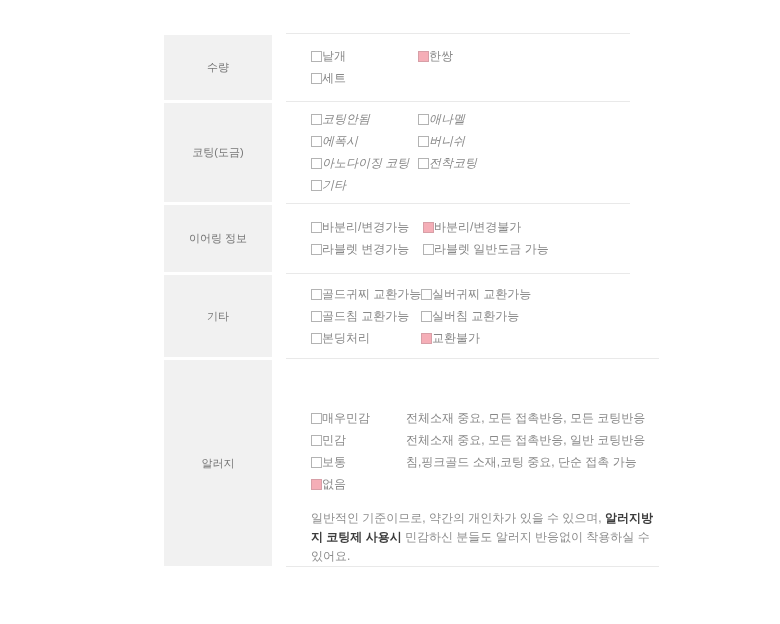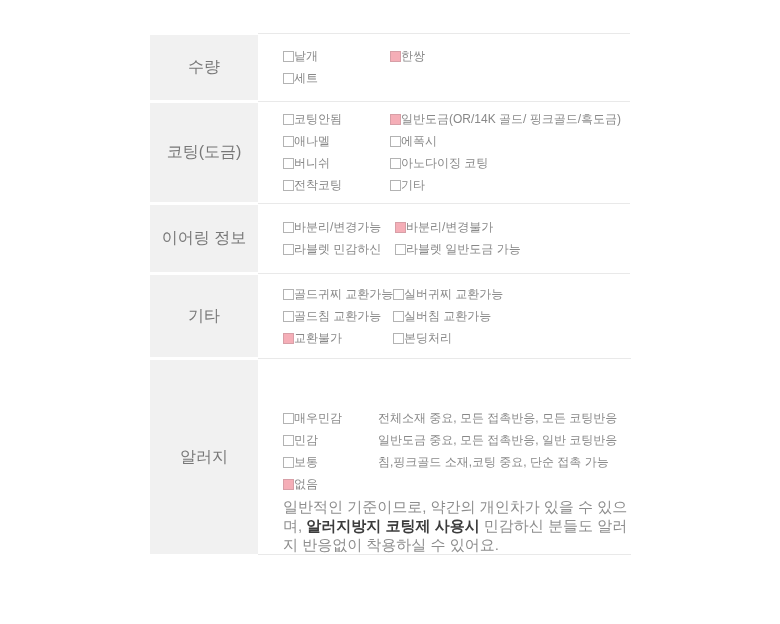--- a/index.html
+++ b/index.html
@@ -5,38 +5,38 @@
   html,body{margin:0;padding:0;}
   body{
     width:780px;height:624px;background:#ffffff;position:relative;
     font-family:"Liberation Sans","DejaVu Sans",sans-serif;
     -webkit-font-smoothing:antialiased;
   }
   .spec-table{position:absolute;left:150px;top:33px;width:480px;}
   .spec-row{display:flex;align-items:stretch;}
   .spec-label{
     flex:0 0 108px;width:108px;background:var(--label-bg,#f1f1f1);
-    margin:2px 0 1px;display:flex;align-items:center;justify-content:center;
-    font-size:16px;color:var(--label-text,#777);letter-spacing:0;
+    margin:2px 14px 1px;display:flex;align-items:center;justify-content:center;
+    font-size:11px;color:var(--label-text,#777);letter-spacing:0;
   }
   .spec-content{
     flex:1;border-top:1px solid var(--border,#e9e9e9);
     display:flex;flex-direction:column;justify-content:center;
     padding-left:25px;box-sizing:border-box;
   }
   .spec-row:last-child .spec-content{border-bottom:1px solid var(--border,#e9e9e9);}
   .opt-grid{display:grid;font-size:12px;color:var(--option-text,#888);}
   .opt{display:flex;align-items:center;height:22px;white-space:nowrap;cursor:pointer;}
   .cb{
     width:9px;height:9px;flex:0 0 auto;background:#fff;
     border:1px solid var(--cb-border,#b3b3b3);
   }
   .cb.checked{background:var(--checked-fill,#f5aeb7);border-color:var(--checked-border,#d79fa7);}
   .opt-desc{height:22px;line-height:22px;white-space:nowrap;}
-  .note{margin:2px 0 0;font-size:15px;line-height:19px;color:var(--note-text,#8d8d8d);width:348px;}
+  .note{margin:14px 0 0;font-size:12px;line-height:19px;color:var(--note-text,#8d8d8d);width:348px;}
   .note b{color:var(--note-bold,#3c3c3c);font-weight:bold;}
 </style>
 </head>
 <body>
 
 <div class="spec-table" id="spec-table">
     <div class="spec-row" style="min-height: 68px;">
       <div class="spec-label">수량</div>
       <div class="spec-content">
         <div class="opt-grid" style="grid-template-columns: 107px auto;">
@@ -51,28 +51,24 @@
           <span class="opt">
             <span class="cb"></span>
             <span class="opt-label">세트</span>
           </span>
         </div>
       </div>
     </div>
     <div class="spec-row" style="min-height: 102px;">
       <div class="spec-label">코팅(도금)</div>
       <div class="spec-content">
-        <div class="opt-grid" style="grid-template-columns: 107px auto;">
+        <div class="opt-grid" style="grid-template-columns: 107px auto; font-style: italic;">
           <span class="opt">
             <span class="cb"></span>
             <span class="opt-label">코팅안됨</span>
-          </span>
-          <span class="opt">
-            <span class="cb checked"></span>
-            <span class="opt-label">일반도금(OR/14K 골드/ 핑크골드/흑도금)</span>
           </span>
           <span class="opt">
             <span class="cb"></span>
             <span class="opt-label">애나멜</span>
           </span>
           <span class="opt">
             <span class="cb"></span>
             <span class="opt-label">에폭시</span>
           </span>
           <span class="opt">
@@ -101,21 +97,21 @@
           <span class="opt">
             <span class="cb"></span>
             <span class="opt-label">바분리/변경가능</span>
           </span>
           <span class="opt">
             <span class="cb checked"></span>
             <span class="opt-label">바분리/변경불가</span>
           </span>
           <span class="opt">
             <span class="cb"></span>
-            <span class="opt-label">라블렛 민감하신</span>
+            <span class="opt-label">라블렛 변경가능</span>
           </span>
           <span class="opt">
             <span class="cb"></span>
             <span class="opt-label">라블렛 일반도금 가능</span>
           </span>
         </div>
       </div>
     </div>
     <div class="spec-row" style="min-height: 85px;">
       <div class="spec-label">기타</div>
@@ -131,44 +127,44 @@
           </span>
           <span class="opt">
             <span class="cb"></span>
             <span class="opt-label">골드침 교환가능</span>
           </span>
           <span class="opt">
             <span class="cb"></span>
             <span class="opt-label">실버침 교환가능</span>
           </span>
           <span class="opt">
+            <span class="cb"></span>
+            <span class="opt-label">본딩처리</span>
+          </span>
+          <span class="opt">
             <span class="cb checked"></span>
             <span class="opt-label">교환불가</span>
-          </span>
-          <span class="opt">
-            <span class="cb"></span>
-            <span class="opt-label">본딩처리</span>
           </span>
         </div>
       </div>
     </div>
     <div class="spec-row" style="min-height: 166px;">
       <div class="spec-label">알러지</div>
       <div class="spec-content">
         <div class="opt-grid" style="grid-template-columns: 95px auto; margin-top: 48px;">
           <span class="opt">
             <span class="cb"></span>
             <span class="opt-label">매우민감</span>
           </span>
           <span class="opt-desc">전체소재 중요, 모든 접촉반응, 모든 코팅반응</span>
           <span class="opt">
             <span class="cb"></span>
             <span class="opt-label">민감</span>
           </span>
-          <span class="opt-desc">일반도금 중요, 모든 접촉반응, 일반 코팅반응</span>
+          <span class="opt-desc">전체소재 중요, 모든 접촉반응, 일반 코팅반응</span>
           <span class="opt">
             <span class="cb"></span>
             <span class="opt-label">보통</span>
           </span>
           <span class="opt-desc">침,핑크골드 소재,코팅 중요, 단순 접촉 가능</span>
           <span class="opt">
             <span class="cb checked"></span>
             <span class="opt-label">없음</span>
           </span>
         </div>

